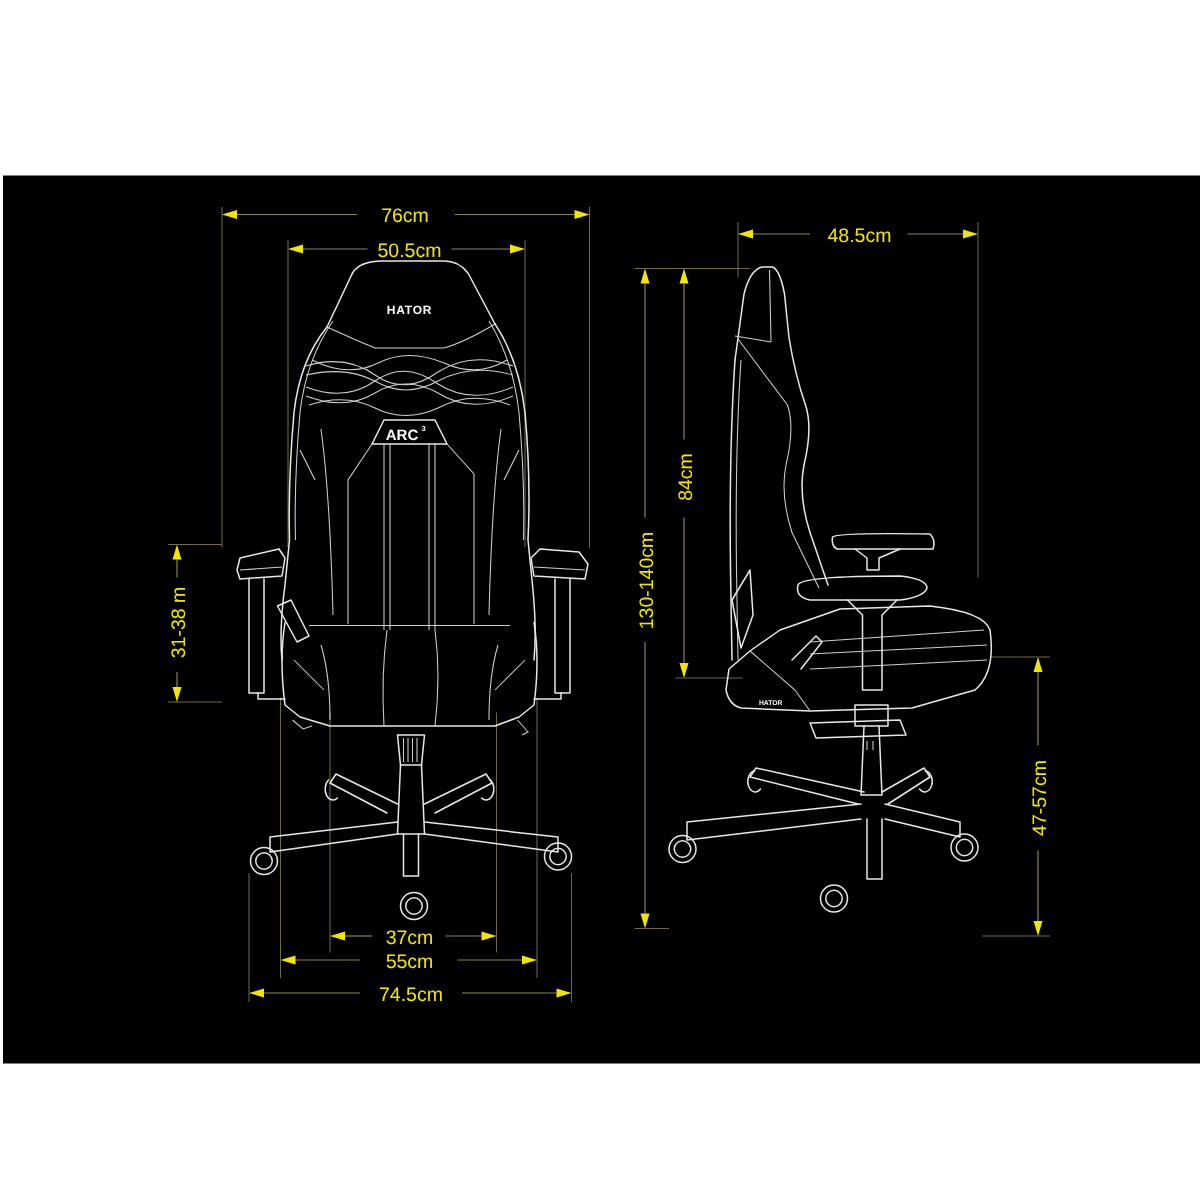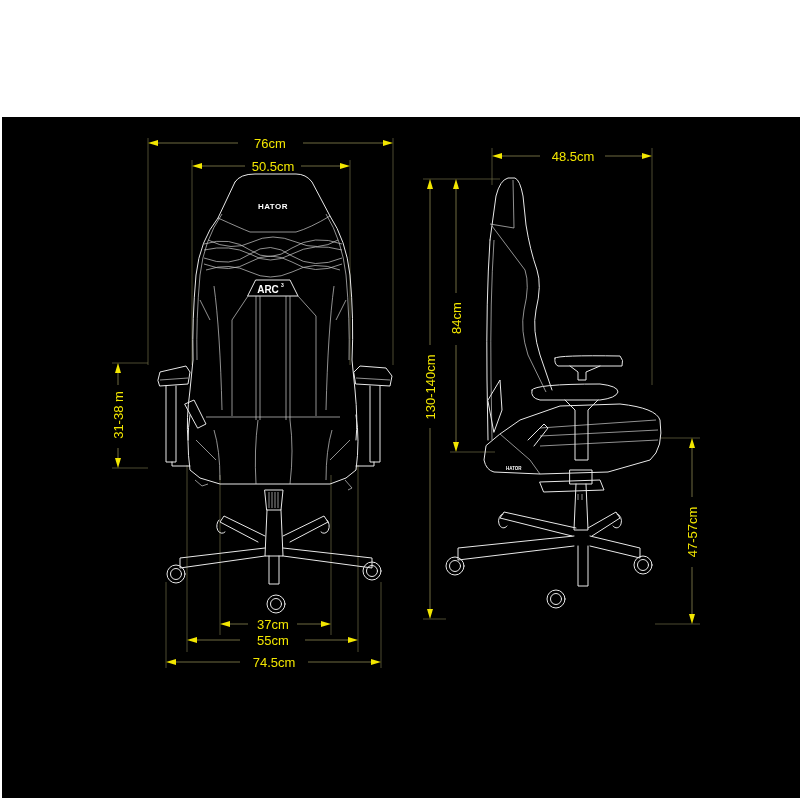--- a/index.html
+++ b/index.html
@@ -1,17 +1,17 @@
 <!DOCTYPE html>
 <html><head>
 <meta charset="utf-8">
 <style>
   html, body { margin: 0; padding: 0; background: #ffffff; }
   body { width: 800px; height: 800px; position: relative; overflow: hidden; font-family: "Liberation Sans", sans-serif; }
-  .canvas { position: absolute; left: 2px; top: 117px; width: 798px; height: 681px; background: #000; }
+  .canvas { position: absolute; left: 2px; top: 117px; width: 798px; height: 592px; background: #000; }
   svg { position: absolute; left: 0; top: 0; }
   .dim-text { fill: #f2e600; font-family: "Liberation Sans", sans-serif; font-size: 13px; }
   .dim-line { stroke: #8a8650; stroke-width: 0.8; fill: none; }
   .ext-line { stroke: #6e6b45; stroke-width: 0.7; fill: none; }
   .arrow { fill: #f2e600; }
   .chair { stroke: #e8e8e8; stroke-width: 1; fill: none; stroke-linejoin: round; stroke-linecap: round; }
   .chair-thin { stroke: #cfcfcf; stroke-width: 0.7; fill: none; }
   .logo { fill: #ffffff; font-family: "Liberation Sans", sans-serif; font-weight: bold; }
 </style>
 </head>

